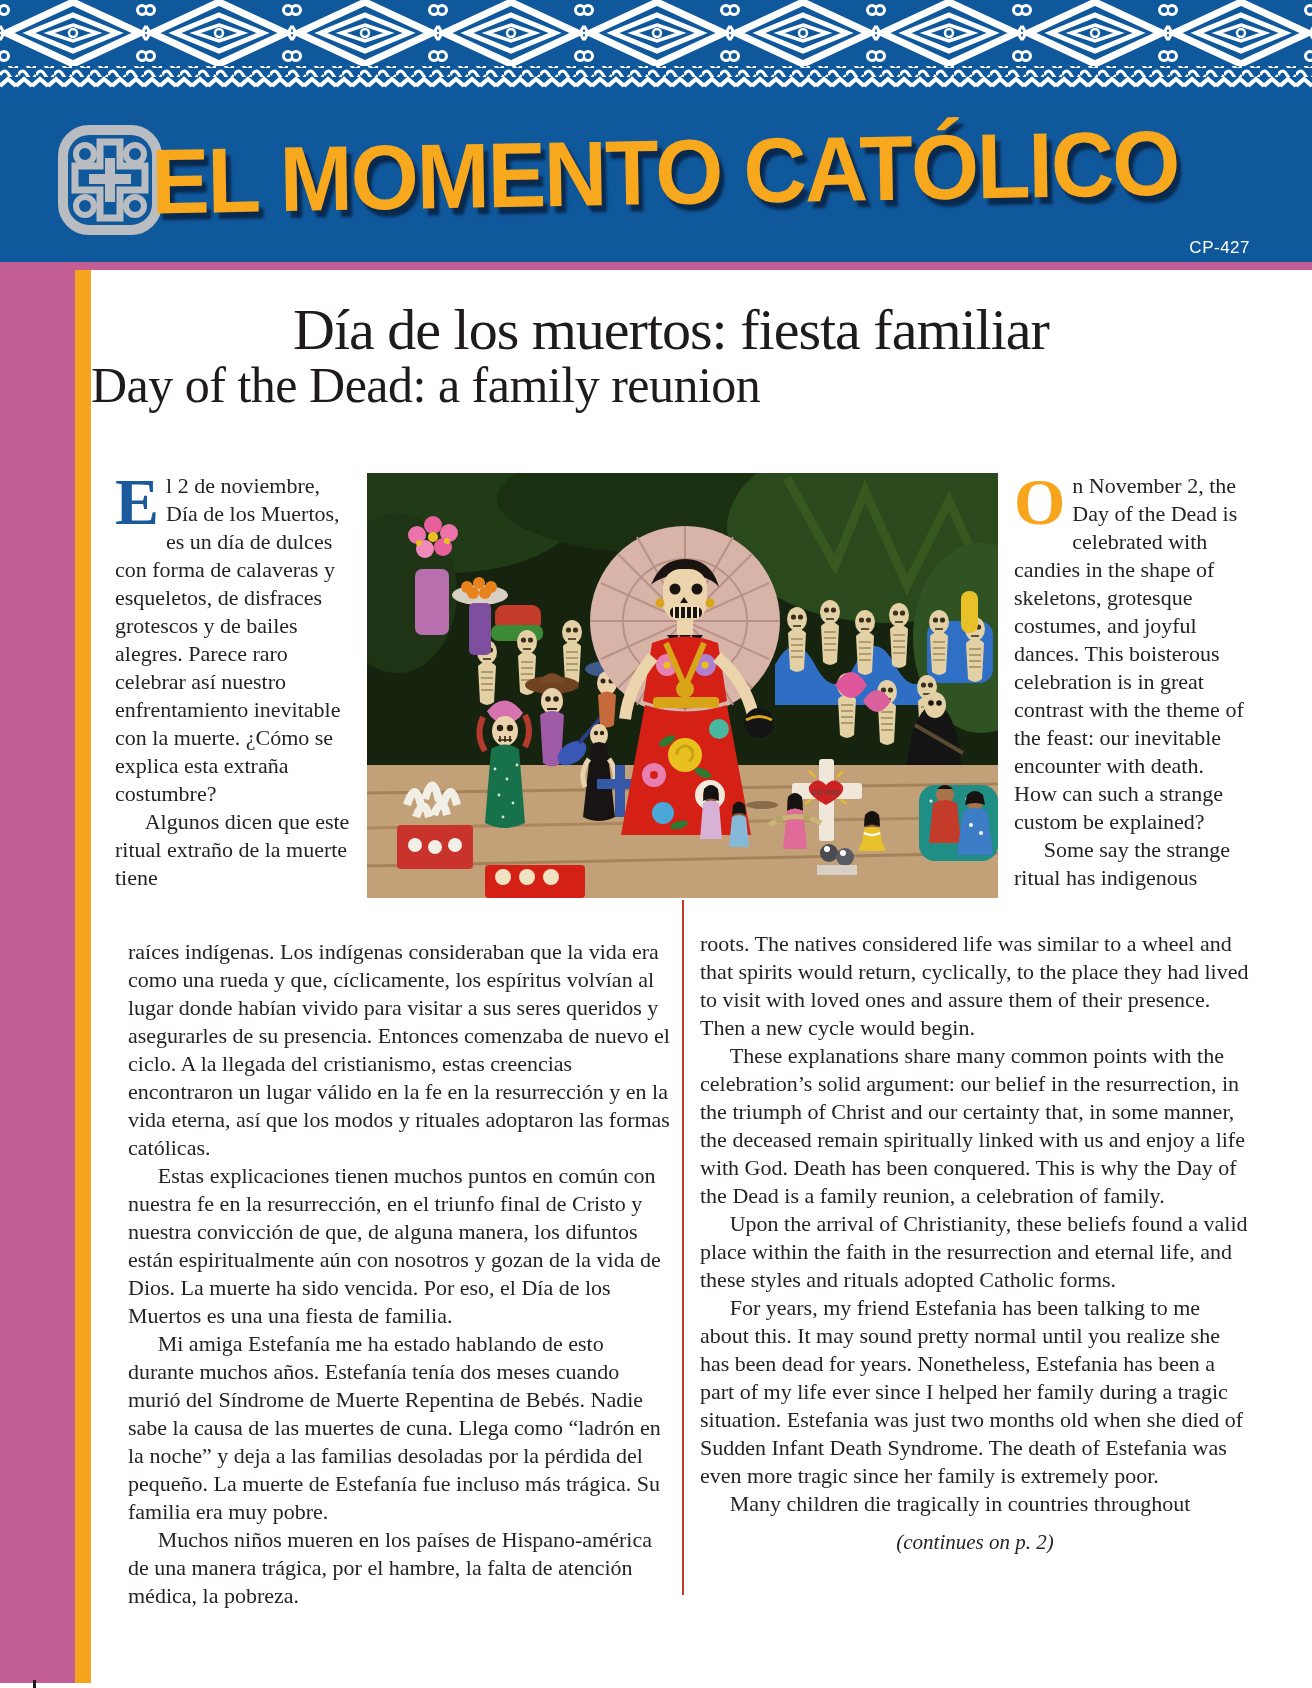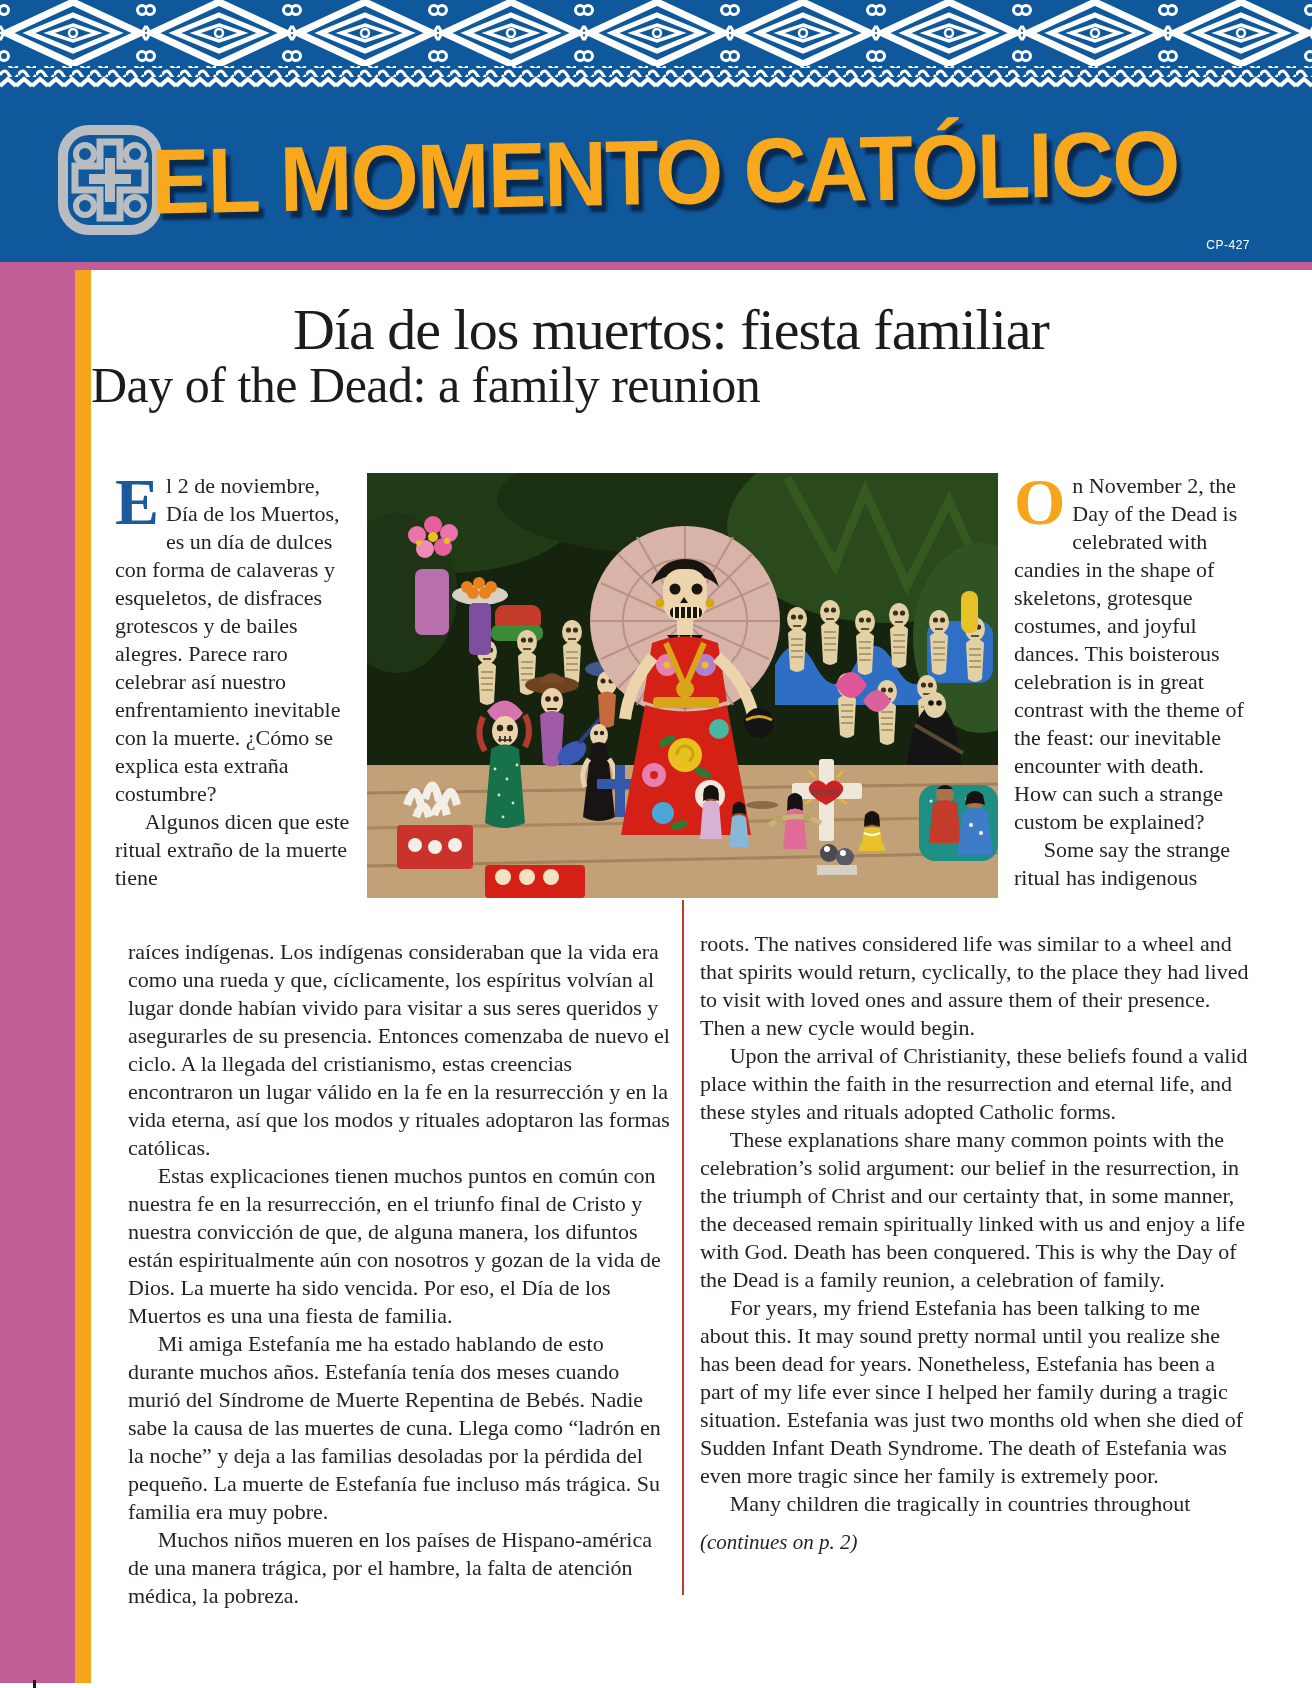--- a/index.html
+++ b/index.html
@@ -9,21 +9,21 @@
 
   
   .header-bg{left:0;top:0;width:1312px;height:262px;background:#10589c;}
   .pattern-band{left:0;top:0;width:1312px;height:88px;}
   .masthead{left:170px;top:112px;width:990px;height:120px;display:flex;align-items:center;justify-content:center;}
   .masthead-text{font-family:"Liberation Sans","DejaVu Sans",sans-serif;font-weight:bold;
     font-size:92px;letter-spacing:-2px;color:#f8a81d;white-space:nowrap;
     transform:scaleX(.95) rotate(-1deg);
     text-shadow:5px 7px 3px rgba(8,30,60,.8);}
   .header-code{right:62px;top:238px;color:#ffffff;font-family:"Liberation Sans","DejaVu Sans",sans-serif;
-    font-size:12px;letter-spacing:.5px;}
+    font-size:17px;letter-spacing:.5px;}
   .logo{left:55px;top:124px;width:110px;height:112px;}
 
   
   .pink-strip{left:0;top:262px;width:1312px;height:8px;background:#c25d96;}
   .pink-col{left:0;top:262px;width:75px;height:1421px;background:#c25d96;}
   .orange-col{left:75px;top:270px;width:16px;height:1413px;background:#f7a41d;}
   .bottom-tick{left:33px;top:1680px;width:3px;height:8px;background:#1b1b1b;}
   .title-es{left:91px;top:296px;width:1160px;text-align:center;font-size:58px;letter-spacing:-1px;color:#1f1b1c;}
   .title-en{left:91px;top:356px;width:1160px;font-size:50px;letter-spacing:-.5px;color:#1f1b1c;}
 
@@ -31,21 +31,21 @@
   .col{font-size:22px;line-height:28px;color:#272223;}
   .p{margin:0;}
   .ind{text-indent:1.35em;}
   .es-narrow{left:115px;top:472px;width:240px;}
   .en-narrow{left:1014px;top:472px;width:236px;}
   .es-wide{left:128px;top:938px;width:543px;}
   .en-wide{left:700px;top:930px;width:550px;}
   .dc{float:left;font-weight:bold;font-size:66px;line-height:54px;padding:3px 7px 0 0;}
   .dc-blue{color:#1b5b9d;}
   .dc-orange{color:#f7a51d;}
-  .cont{text-align:left;font-style:italic;font-size:21px;margin-top:10px;}
+  .cont{text-align:center;font-style:italic;font-size:21px;margin-top:10px;}
   .divider{left:682px;top:900px;width:2px;height:695px;background:#c0392b;}
 
   .photo{left:367px;top:473px;width:631px;height:425px;}
 </style>
 </head>
 <body>
 
 <div class="page">
 
   <div class="abs header-bg"></div>
@@ -353,22 +353,22 @@
 
   <div class="abs col es-wide">
     <p class="p">raíces indígenas. Los indígenas consideraban que la vida era como una rueda y que, cíclicamente, los espíritus volvían al lugar donde habían vivido para visitar a sus seres queridos y asegurarles de su presencia. Entonces comenzaba de nuevo el ciclo. A la llegada del cristianismo, estas creencias encontraron un lugar válido en la fe en la resurrección y en la vida eterna, así que los modos y rituales adoptaron las formas católicas.</p>
     <p class="p ind">Estas explicaciones tienen muchos puntos en común con nuestra fe en la resurrección, en el triunfo final de Cristo y nuestra convicción de que, de alguna manera, los difuntos están espiritualmente aún con nosotros y gozan de la vida de Dios. La muerte ha sido vencida. Por eso, el Día de los Muertos es una una fiesta de familia.</p>
     <p class="p ind">Mi amiga Estefanía me ha estado hablando de esto durante muchos años. Estefanía tenía dos meses cuando murió del Síndrome de Muerte Repentina de Bebés. Nadie sabe la causa de las muertes de cuna. Llega como “ladrón en la noche” y deja a las familias desoladas por la pérdida del pequeño. La muerte de Estefanía fue incluso más trágica. Su familia era muy pobre.</p>
     <p class="p ind">Muchos niños mueren en los países de Hispano-américa de una manera trágica, por el hambre, la falta de atención médica, la pobreza.</p>
   </div>
 
   <div class="abs col en-wide">
     <p class="p">roots. The natives considered life was similar to a wheel and that spirits would return, cyclically, to the place they had lived to visit with loved ones and assure them of their presence. Then a new cycle would begin.</p>
+    <p class="p ind">These explanations share many common points with the celebration’s solid argument: our belief in the resurrection, in the triumph of Christ and our certainty that, in some manner, the deceased remain spiritually linked with us and enjoy a life with God. Death has been conquered. This is why the Day of the Dead is a family reunion, a celebration of family.</p>
     <p class="p ind">Upon the arrival of Christianity, these beliefs found a valid place within the faith in the resurrection and eternal life, and these styles and rituals adopted Catholic forms.</p>
-    <p class="p ind">These explanations share many common points with the celebration’s solid argument: our belief in the resurrection, in the triumph of Christ and our certainty that, in some manner, the deceased remain spiritually linked with us and enjoy a life with God. Death has been conquered. This is why the Day of the Dead is a family reunion, a celebration of family.</p>
     <p class="p ind">For years, my friend Estefania has been talking to me about this. It may sound pretty normal until you realize she has been dead for years. Nonetheless, Estefania has been a part of my life ever since I helped her family during a tragic situation. Estefania was just two months old when she died of Sudden Infant Death Syndrome. The death of Estefania was even more tragic since her family is extremely poor.</p>
     <p class="p ind">Many children die tragically in countries throughout</p>
     <div class="cont">(continues on p. 2)</div>
   </div>
 
   <div class="abs divider"></div>
 
 </div>
 
 </body></html>

